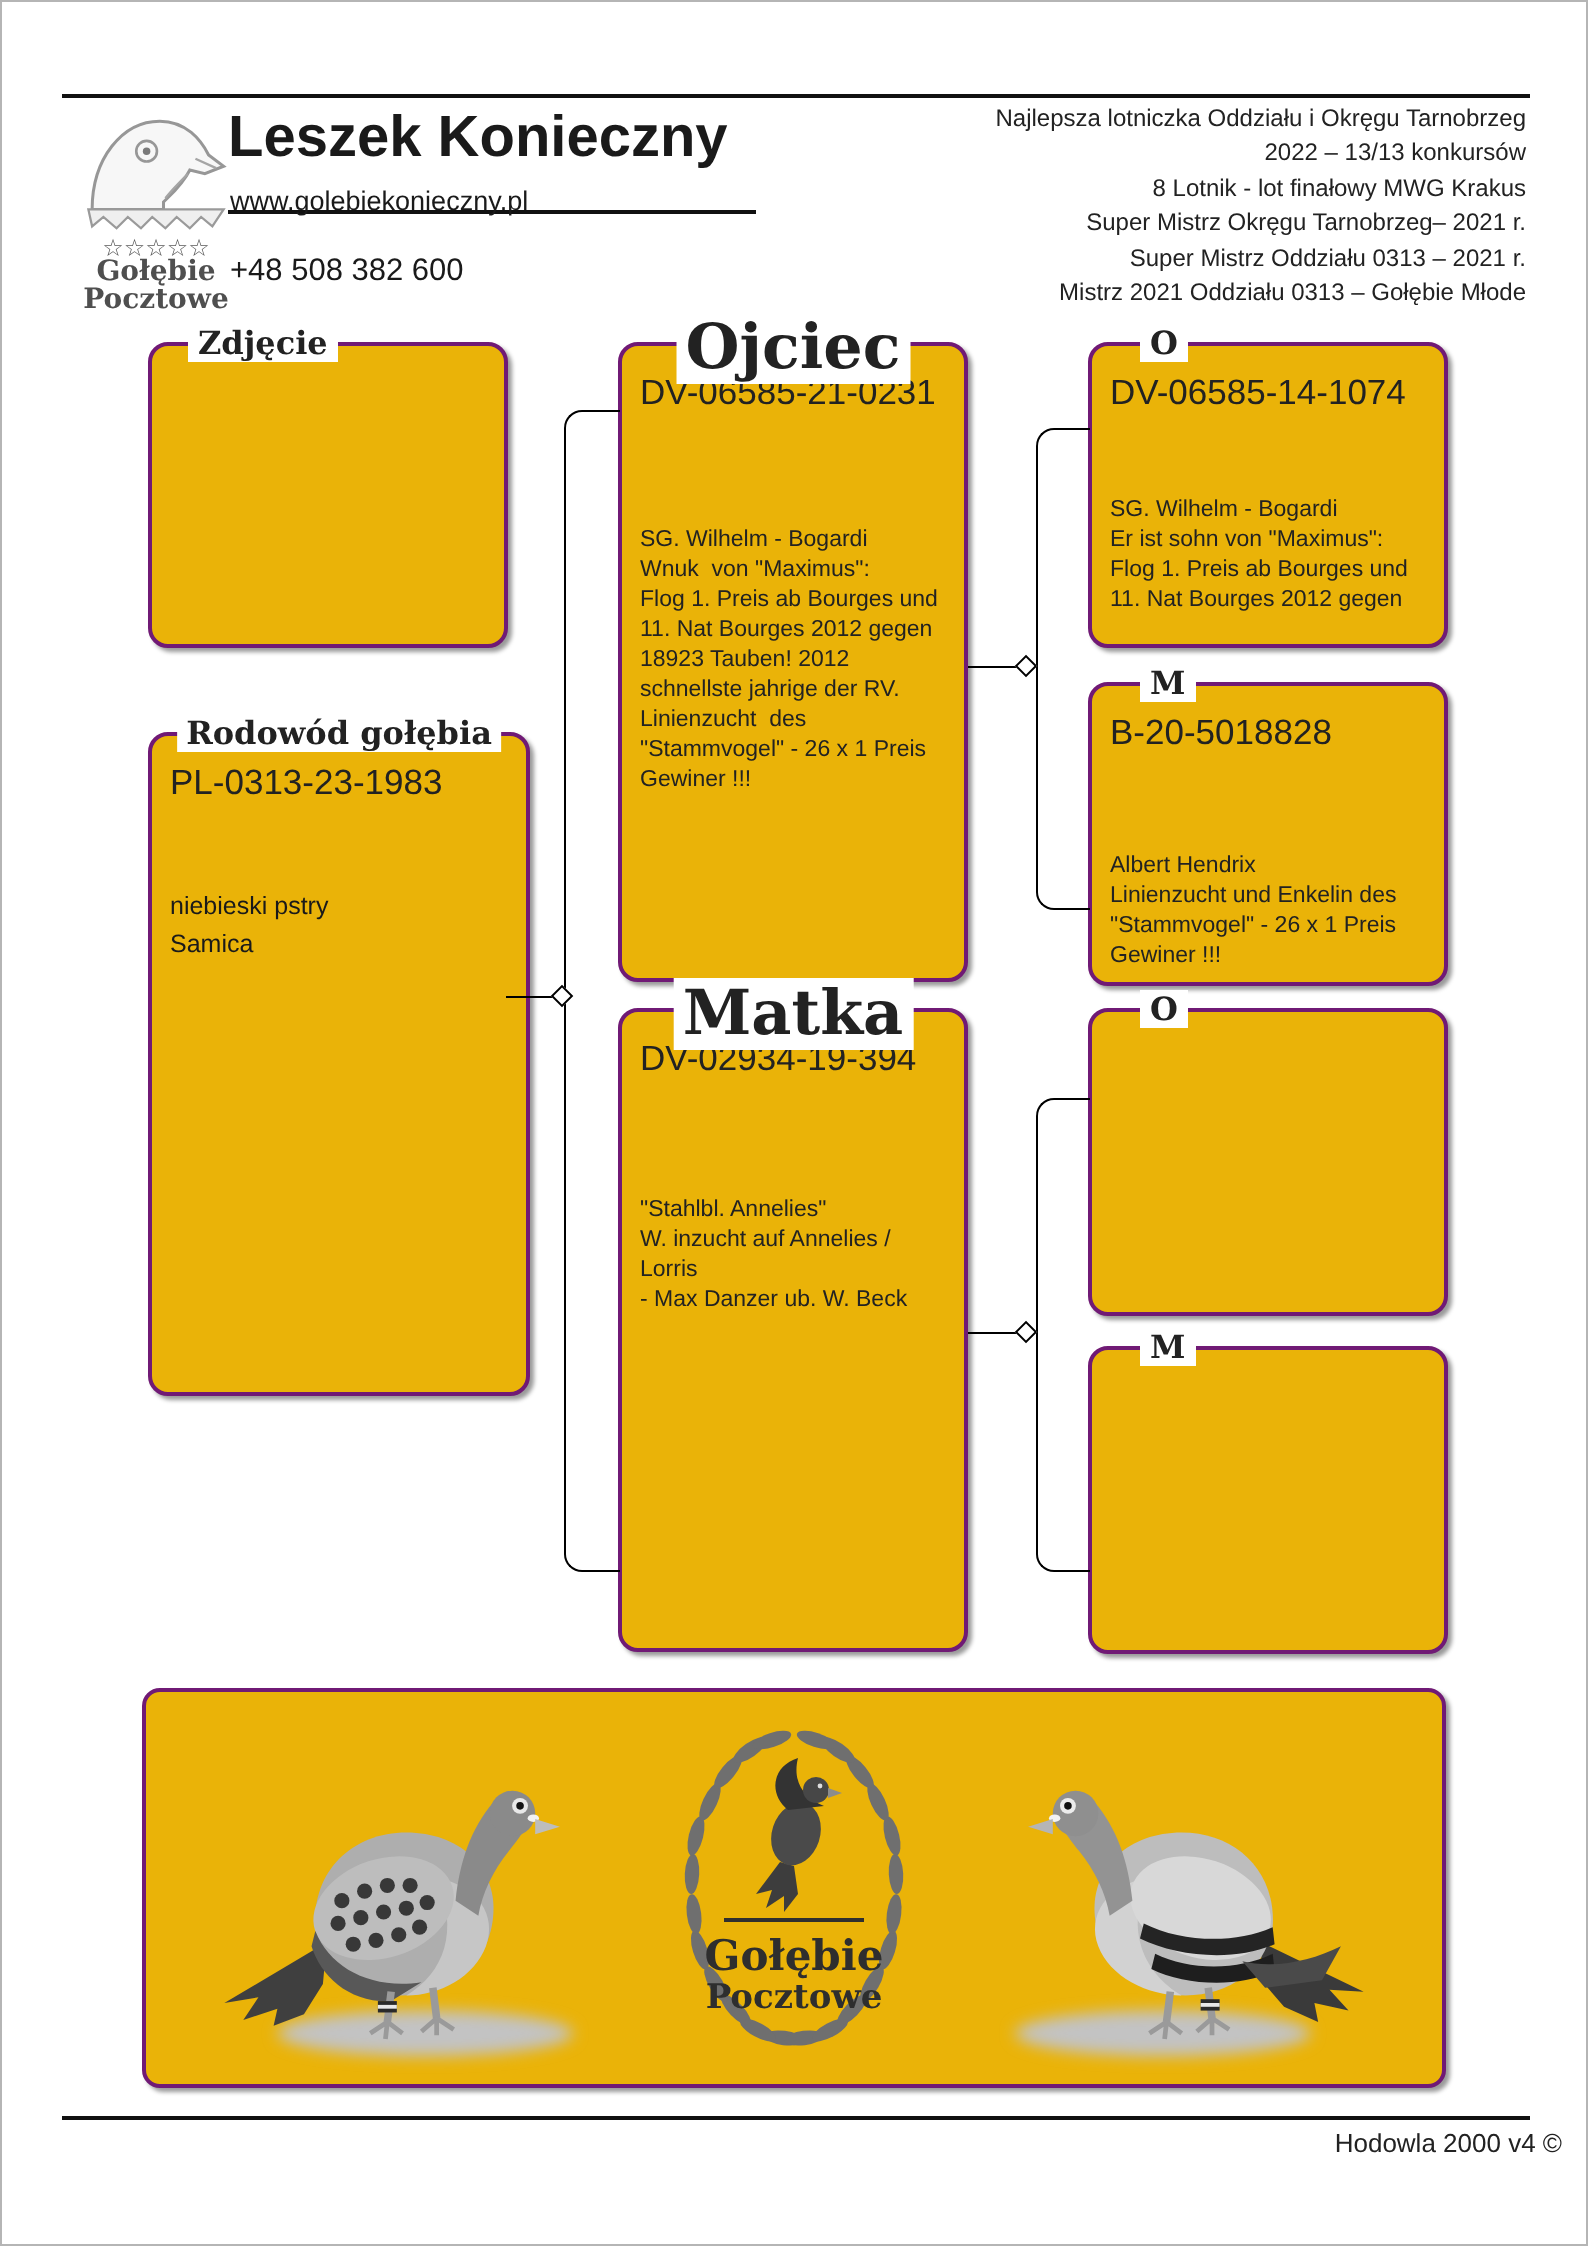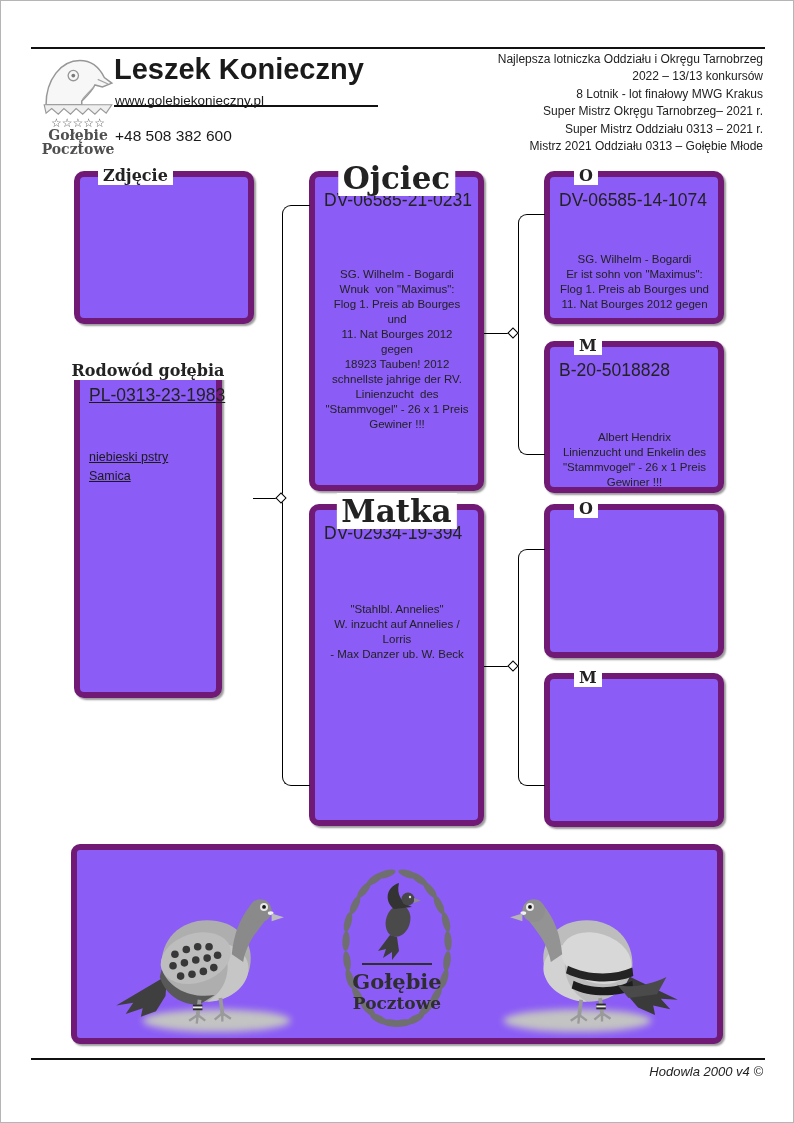--- a/index.html
+++ b/index.html
@@ -14,32 +14,32 @@
   .logo .stars{font-size:12px;letter-spacing:0px;color:#5a5a5a;line-height:10px;margin-top:-2px;}
   .logo .logo-text{font-family:"DejaVu Serif","Liberation Serif",serif;font-weight:bold;
     font-size:14px;line-height:14px;color:#4f4f4f;}
   .title{position:absolute;left:113px;top:52px;font-size:29px;font-weight:bold;
     border-bottom:2px solid #111;padding:0 14px 19px 0;white-space:nowrap;}
   .website{position:absolute;left:114px;top:92px;font-size:13.5px;}
   .phone{position:absolute;left:114px;top:126px;font-size:15.5px;}
   .achievements{position:absolute;right:30px;top:50px;text-align:right;
     font-size:12px;line-height:17.4px;color:#222;}
   
-  .box{position:absolute;border:6px solid #701a75;border-radius:10px;background:#8b5cf6;
+  .box{position:absolute;border:2px solid #701a75;border-radius:10px;background:#eab308;
     box-shadow:2px 2px 2px rgba(0,0,0,.40);box-sizing:border-box;}
   .box-label{position:absolute;top:-11px;background:#fff;padding:0 5px;white-space:nowrap;
     font-family:"DejaVu Serif","Liberation Serif",serif;font-weight:bold;font-size:16px;color:#222;}
   .box-label.center{left:50%;transform:translateX(-50%);}
   .box-label.left{left:18px;}
   .box-label.om{left:24px;font-size:16px;}
   .box-label.big{font-size:31px;top:-17px;}
   .ring{font-size:17.5px;color:#222;padding:13px 22px 0 9px;white-space:nowrap;}
-  .desc{font-size:11.5px;line-height:15px;padding:0 8px 0 9px;white-space:pre-wrap;color:#222;text-align:center;}
+  .desc{font-size:11.5px;line-height:15px;padding:0 8px 0 9px;white-space:pre-wrap;color:#222;}
   #photo-box{left:73px;top:170px;width:180px;height:153px;}
-  #pedigree-box{left:73px;top:365px;width:148px;height:332px;text-decoration:underline;}
+  #pedigree-box{left:73px;top:365px;width:191px;height:332px;}
   #signature-box{left:73px;top:742px;width:180px;height:85px;}
   #father-box{left:308px;top:170px;width:175px;height:320px;}
   #mother-box{left:308px;top:503px;width:175px;height:322px;}
   #gf1-box{left:543px;top:170px;width:180px;height:153px;}
   #gm1-box{left:543px;top:340px;width:180px;height:152px;}
   #gf2-box{left:543px;top:503px;width:180px;height:154px;}
   #gm2-box{left:543px;top:672px;width:180px;height:154px;}
   #father-box .desc{margin-top:56px;}
   #mother-box .desc{margin-top:58px;}
   #gf1-box .desc{margin-top:41px;}
@@ -56,21 +56,21 @@
   .pigeon{position:absolute;top:10px;width:218px;height:182px;}
   #left-pigeon{left:24px;}
   #right-pigeon{right:24px;}
   .emblem{position:absolute;left:50%;transform:translateX(-50%);top:7px;width:150px;height:185px;}
   .emblem svg{position:absolute;left:0;top:0;}
   .emblem-text{position:absolute;width:100%;text-align:center;
     font-family:"DejaVu Serif","Liberation Serif",serif;font-weight:bold;color:#2e2e2e;}
   .emblem-l1{top:112px;font-size:21px;}
   .emblem-l2{top:136px;font-size:17px;}
   
-  .credit{position:absolute;right:30px;top:1063px;font-size:13px;color:#222;font-style:italic;}
+  .credit{position:absolute;right:12px;top:1063px;font-size:13px;color:#222;}
 </style>
 </head>
 <body>
 
 <div class="page">
 
   <div class="rule" style="top:46px"></div>
 
   <div class="logo">
     <svg width="80" height="62" viewBox="0 0 80 66">

